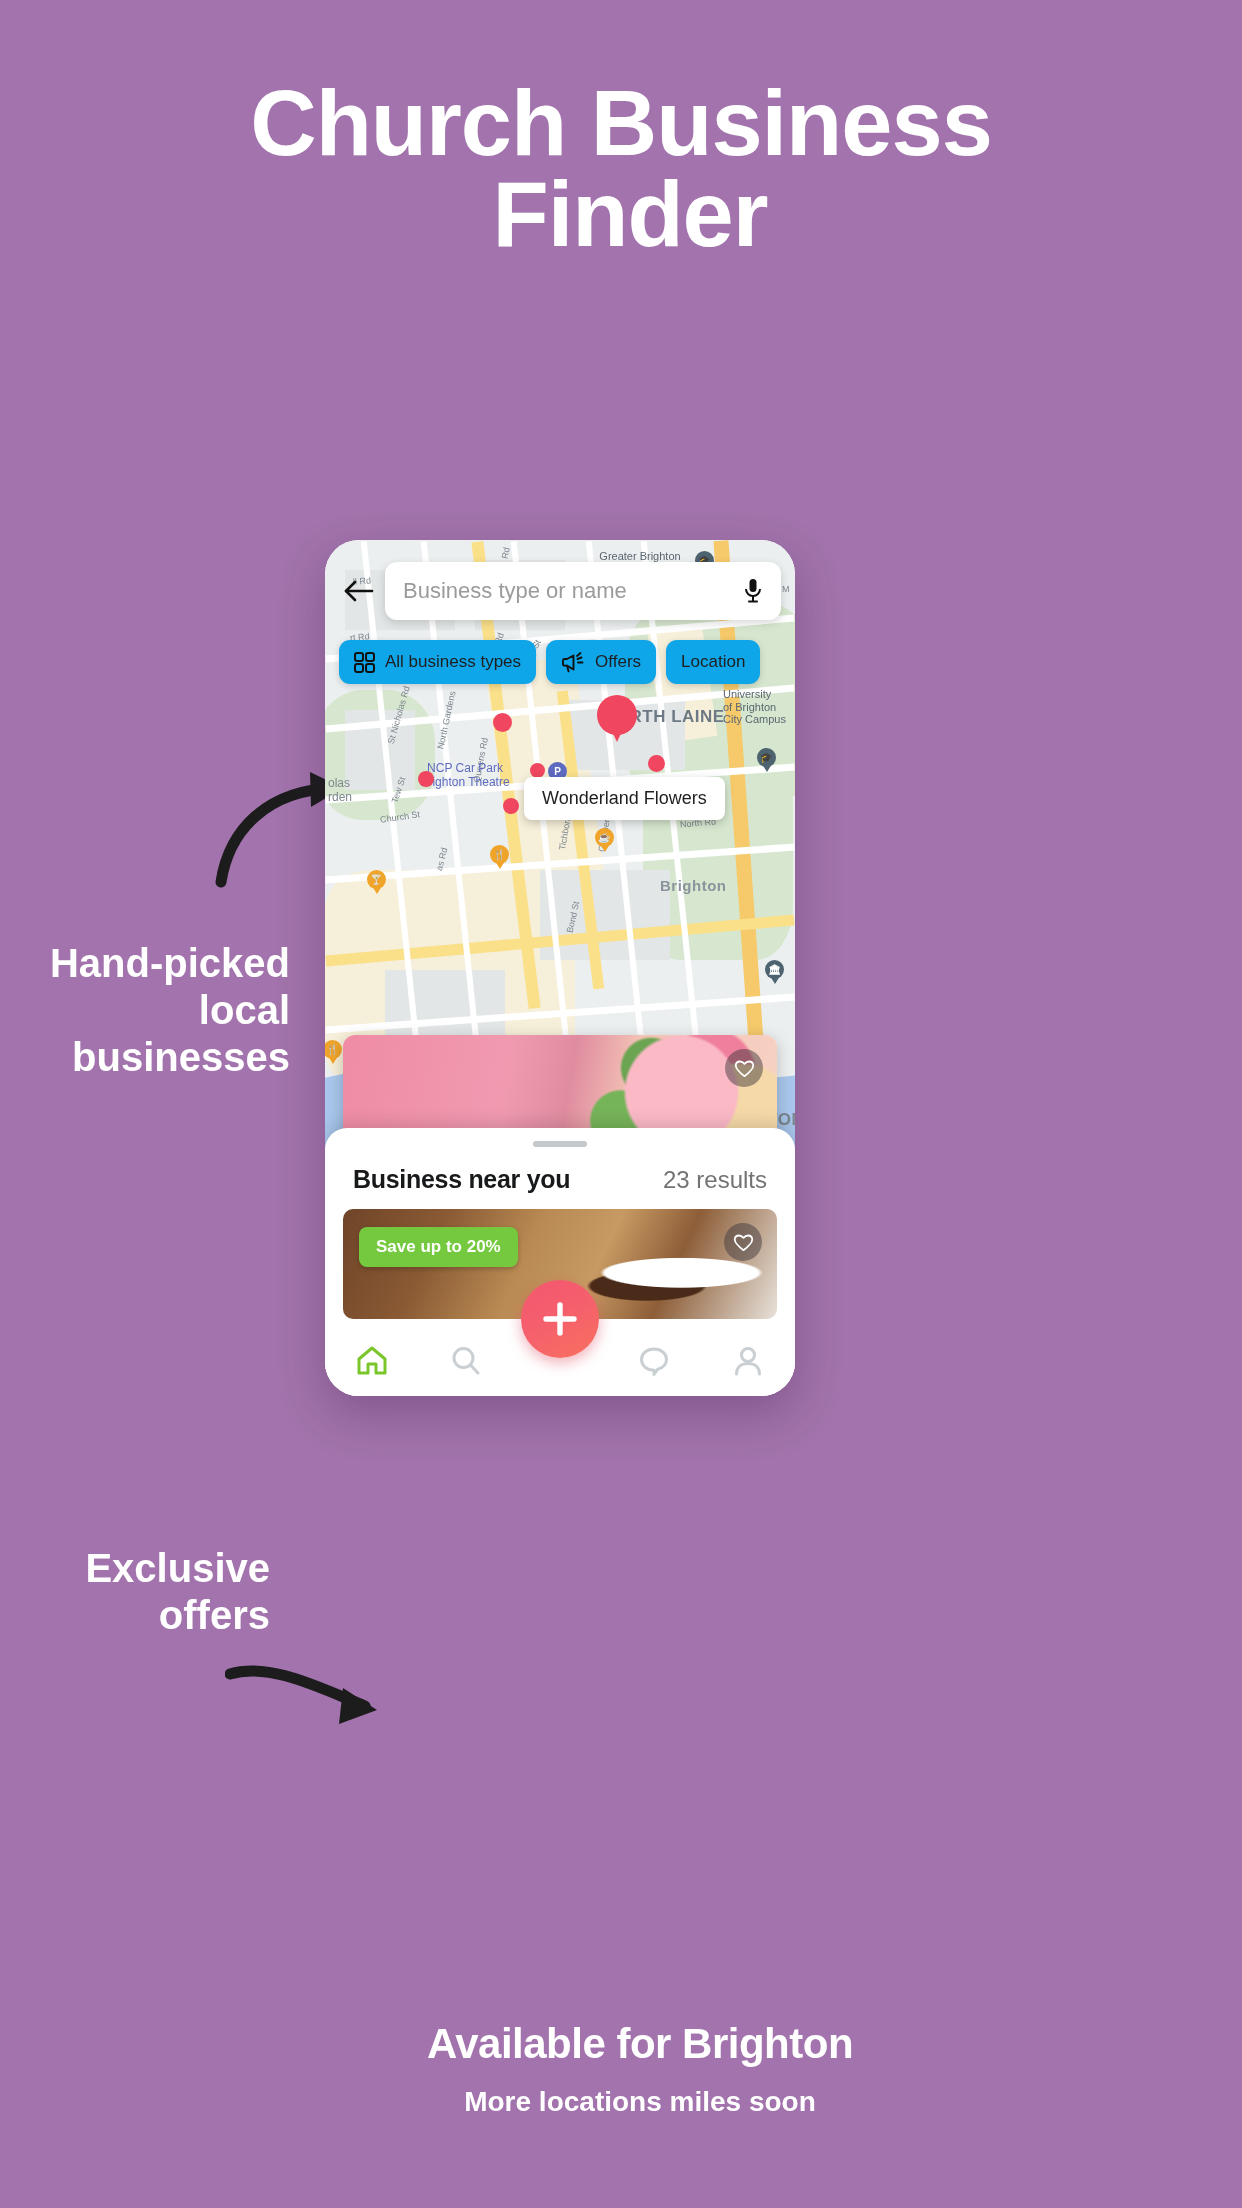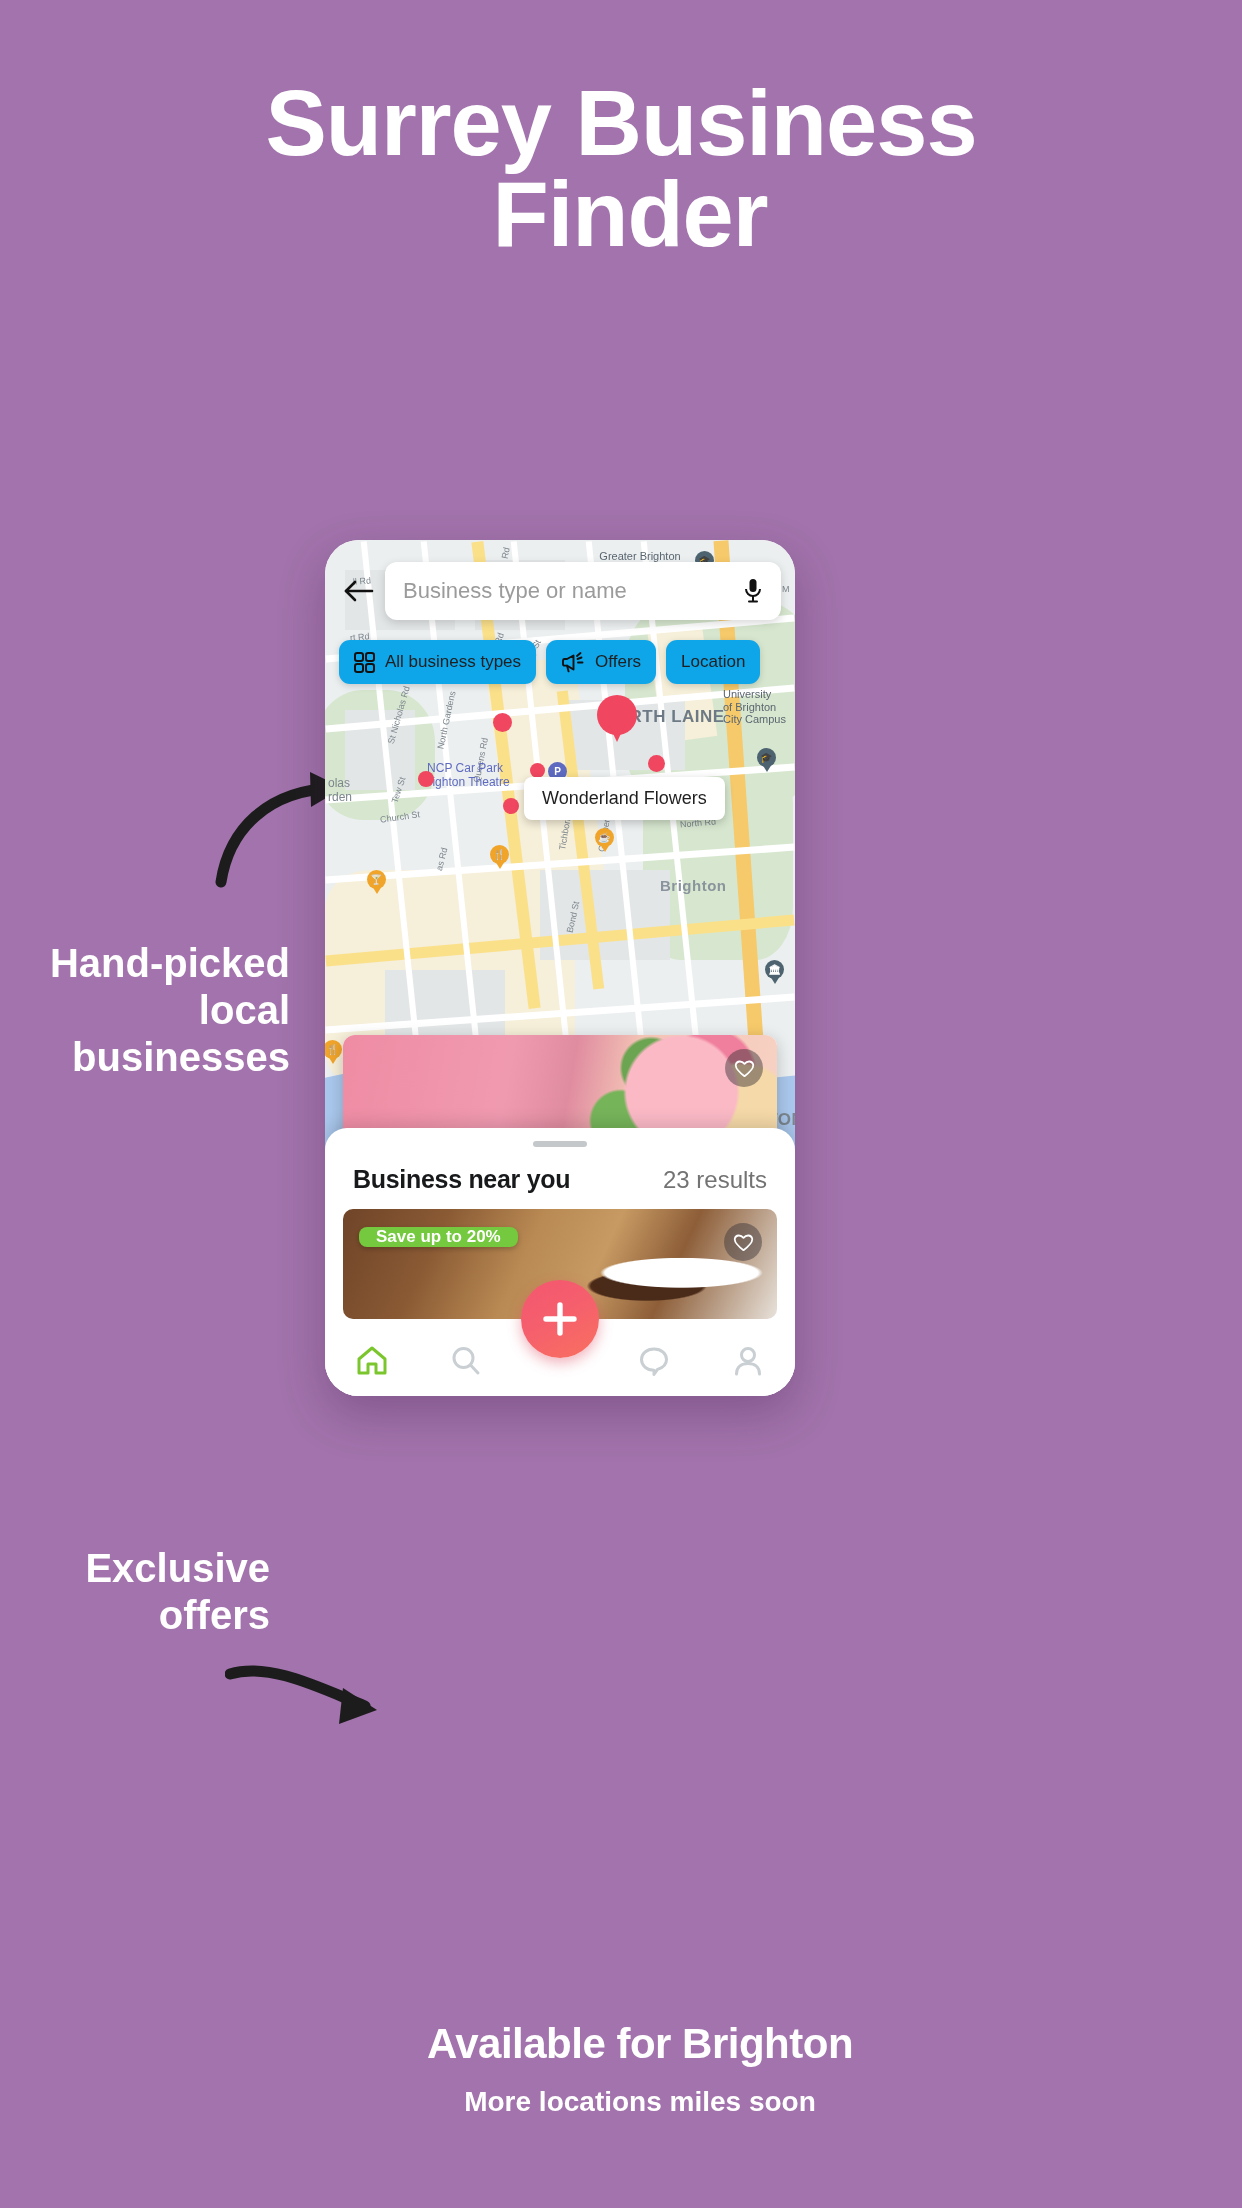--- a/index.html
+++ b/index.html
@@ -250,21 +250,21 @@
       radial-gradient(ellipse at 70% 70%, #4a2a18 0 13%, rgba(74,42,24,0) 14%),
       linear-gradient(115deg,#6f4428 0%,#8a5a34 22%,#b98a53 42%,#c79a63 58%,#8d5e38 74%,#e8e2db 100%);
   }
   .save-badge {
     position:absolute; left:16px; top:18px;
     background:#74c93e;
     color:#ffffff;
     font-weight:bold;
     font-size:17px;
     border-radius:8px;
-    padding:0 17px;
+    padding:10px 17px;
     box-shadow:0 2px 5px rgba(0,0,0,0.22);
   }
   .listcard .heart-btn { right:15px; top:14px; }
 
   
   .bottomnav {
     position:absolute; left:0; right:0; bottom:0;
     height:70px;
     background:#ffffff;
     display:flex; align-items:center; justify-content:space-around;
@@ -287,21 +287,21 @@
     position:absolute; left:0; right:0; top:2020px;
     text-align:center; color:#ffffff;padding-left:38px;
   }
   .footer .f1 { font-size:42px; font-weight:bold; letter-spacing:-0.5px; }
   .footer .f2 { font-size:28px; font-weight:bold; margin-top:18px; }
 </style>
 </head>
 <body>
 
 <div class="headline">
-  <span>Surrey Business</span>
+  <span>Church Business</span>
   <span class="l2">Finder</span>
 </div>
 
 <div class="anno" id="anno-handpicked">Hand-picked
 local
 businesses</div>
 
 <svg class="arrow-svg" id="arrow1" width="150" height="120" viewBox="0 0 150 120">
   <path d="M6 112 C 14 60, 52 20, 120 18" stroke="#1c1c1c" stroke-width="11" fill="none" stroke-linecap="round"></path>
   <path d="M95 2 L128 18 L96 37 Z" fill="#1c1c1c"></path>

